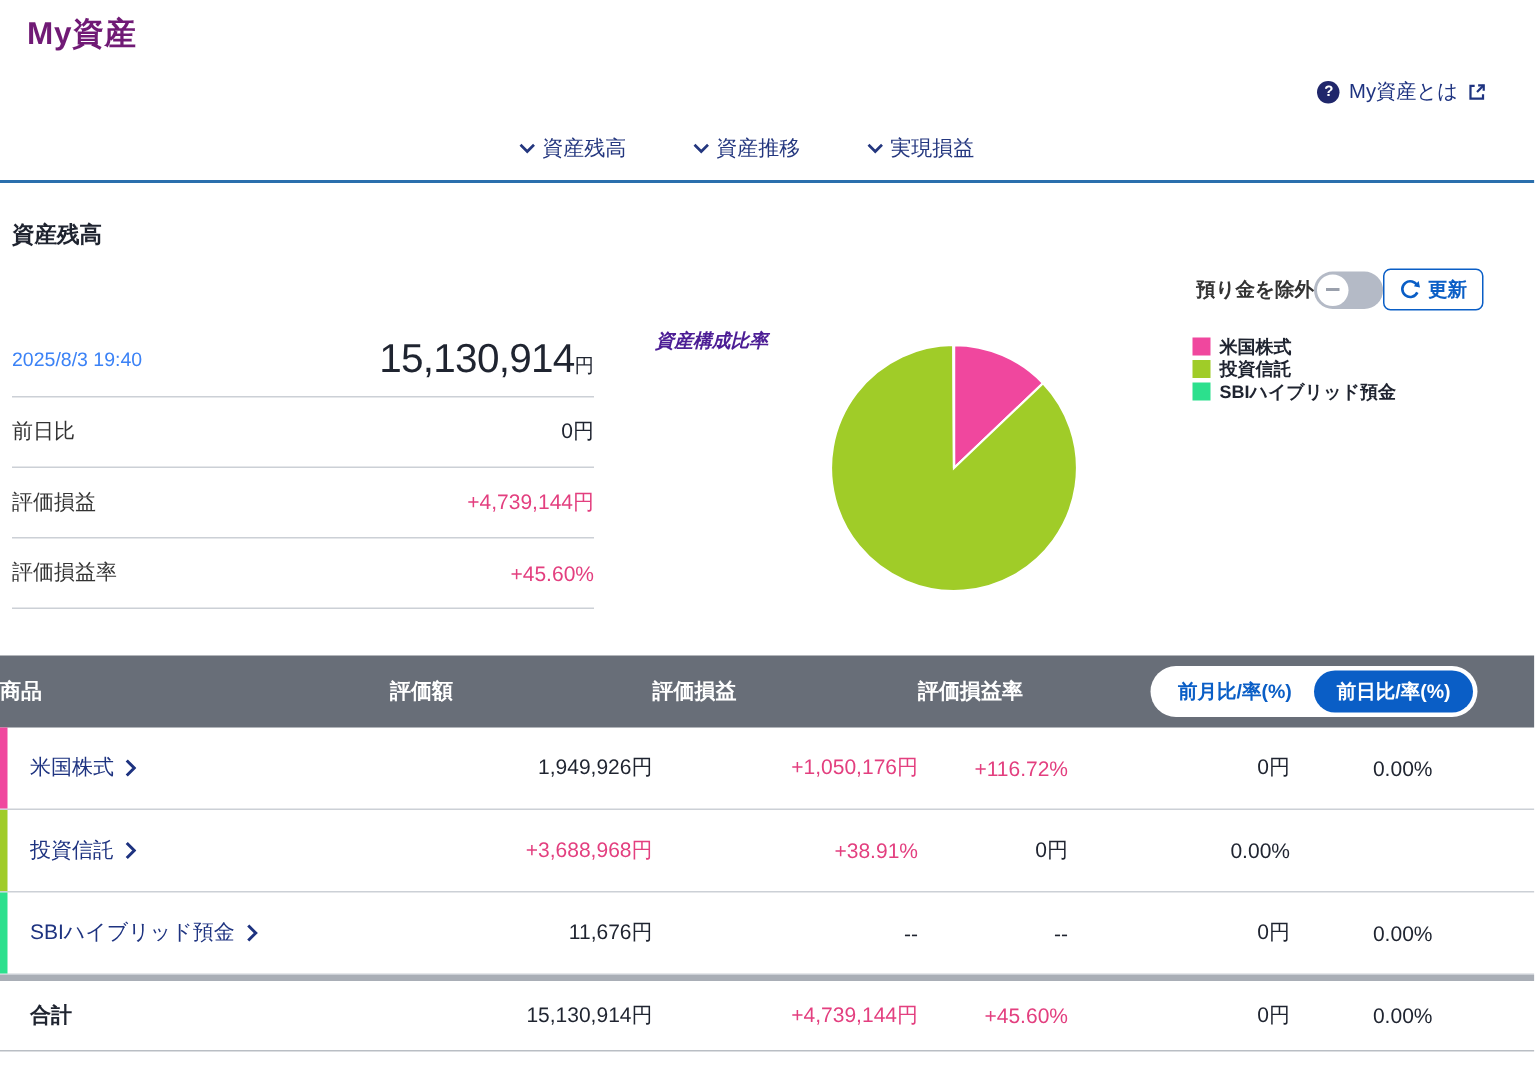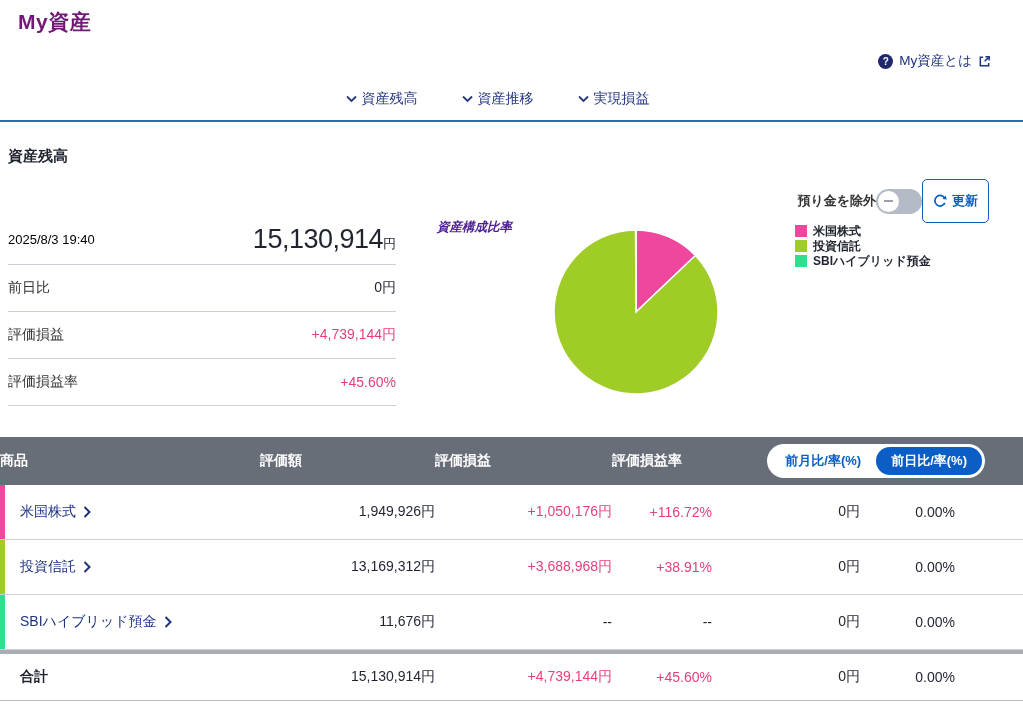--- a/index.html
+++ b/index.html
@@ -20,28 +20,28 @@
   .tab { display:flex; align-items:center; gap:5px; font-size:14px; color:#24377f; cursor:pointer; white-space:nowrap; }
 
   .section-title { position:absolute; left:8px; top:147px; font-size:15px; font-weight:bold; color:#1f2430; }
 
   .controls { position:absolute; top:179px; right:34px; display:flex; align-items:center; }
   .toggle-label { font-size:13px; font-weight:bold; color:#333; }
   .toggle { position:relative; width:46px; height:25px; border-radius:13px; background:#b4bac6; cursor:pointer; }
   .toggle-knob { position:absolute; left:2px; top:2px; width:21px; height:21px; border-radius:50%; background:#fff;
                  display:flex; align-items:center; justify-content:center; }
   .toggle-knob .minus { width:9px; height:2px; background:#9aa0ac; }
-  .refresh-btn { display:flex; align-items:center; gap:5px; height:44px; padding:0 10px; background:#fff;
+  .refresh-btn { display:flex; align-items:center; gap:5px; height:28px; padding:0 10px; background:#fff;
                  border:1.5px solid #0a5ec6; border-radius:5px; color:#0a5ec6; font-size:13px; font-weight:bold; cursor:pointer; }
 
   
   .summary { position:absolute; left:8px; top:215px; width:388px; }
   .sum-row { display:flex; align-items:center; justify-content:space-between; border-bottom:1px solid #ccd0d6; height:47px; }
   .sum-row.first { height:50px; }
-  .sum-date { font-size:13px; color:#000000; }
+  .sum-date { font-size:13px; color:#3b82f6; }
   .sum-total { font-size:27px; color:#1f2430; letter-spacing:-.5px; }
   .sum-total .unit { font-size:13px; letter-spacing:0; }
   .sum-label { font-size:14px; color:#333; }
   .sum-value { font-size:14px; color:#1f2430; }
   .pink { color:#e33f7f !important; }
 
   
   .pie-title { position:absolute; left:437px; top:219px; font-size:12.5px; font-weight:bold; color:#4c1d95;font-style:italic; }
   .pie-wrap { position:absolute; left:552px; top:228px; width:168px; height:168px; }
   .legend { position:absolute; left:795px; top:224px; display:flex; flex-direction:column; gap:1px; }
@@ -202,21 +202,20 @@
     </div>
 
     <div class="grid trow">
       <span class="stripe" style="background-color: rgb(160, 204, 40);"></span>
       <div class="prod">
         <span>投資信託</span>
         <svg class="ic" width="8" height="12" viewBox="0 0 8 12">
             <polyline points="1.5,1 6.5,6 1.5,11" fill="none" stroke="#1e3380" stroke-width="2"></polyline>
           </svg>
       </div>
-      <div class="num">13,169,312円</div>
       <div class="num pink">+3,688,968円</div>
       <div class="num pink">+38.91%</div>
       <div class="num">0円</div>
       <div class="num">0.00%</div>
     </div>
 
     <div class="grid trow">
       <span class="stripe" style="background-color: rgb(44, 224, 141);"></span>
       <div class="prod">
         <span>SBIハイブリッド預金</span>

